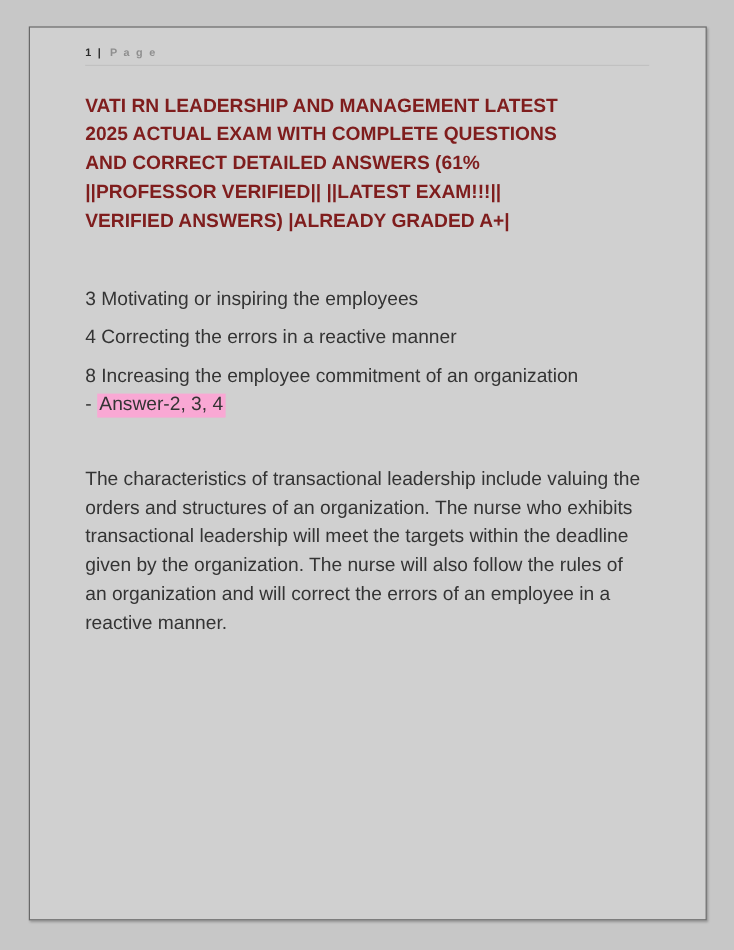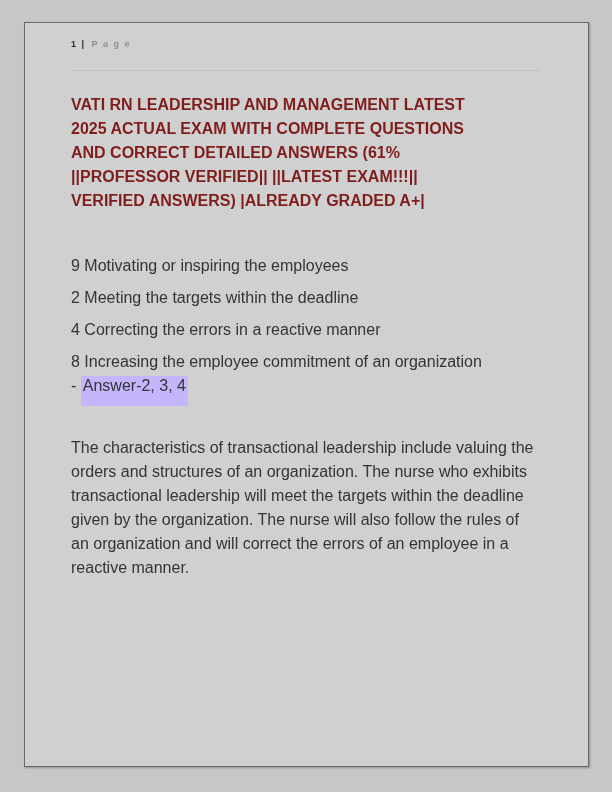--- a/index.html
+++ b/index.html
@@ -26,21 +26,21 @@
     box-sizing: border-box;
     padding: 15px 47px 0 46px;
   }
   .page-header {
     font-size: 9px;
     font-weight: bold;
     letter-spacing: 1.5px;
     line-height: 12px;
     color: #2a2a2a;
     border-bottom: 1px solid #c1c1c1;
-    padding-bottom: 20px;
+    padding-bottom: 4px;
   }
   .page-header .ph-label {
     color: #8f8f8f;
     margin-left: 2px;
   }
   .doc-title {
     margin-top: 22px;
     text-align: left;
     color: #7f1d1d;
     font-weight: bold;
@@ -62,22 +62,22 @@
   .options {
     margin-top: 41px;
   }
   .option {
     margin: 0 0 8px 0;
   }
   .option-first-line {
     white-space: nowrap;
   }
   .highlight {
-    background: #c4b5fd;
-    padding: 1px 2px 12px 2px;
+    background: #f9a8d4;
+    padding: 1px 2px 2px 2px;
   }
   .explanation {
     margin: 38px 0 0 0;
     max-width: 470px;
   }
 </style>
 </head>
 <body>
 
 <div class="page">
@@ -91,21 +91,20 @@
   <div class="doc-title">
     <div class="title-line">VATI RN LEADERSHIP AND MANAGEMENT LATEST</div>
     <div class="title-line">2025 ACTUAL EXAM WITH COMPLETE QUESTIONS</div>
     <div class="title-line">AND CORRECT DETAILED ANSWERS (61%</div>
     <div class="title-line">||PROFESSOR VERIFIED|| ||LATEST EXAM!!!||</div>
     <div class="title-line">VERIFIED ANSWERS) |ALREADY GRADED A+|</div>
   </div>
 
 
   <div class="options body-text">
-    <p class="option">9 Motivating or inspiring the employees</p>
-    <p class="option">2 Meeting the targets within the deadline</p>
+    <p class="option">3 Motivating or inspiring the employees</p>
     <p class="option">4 Correcting the errors in a reactive manner</p>
     <p class="option"><span class="option-first-line">8 Increasing the employee commitment of an organization</span><br><span>- </span><span class="highlight">Answer-2, 3, 4</span></p>
   </div>
 
   <p class="body-text explanation">The characteristics of transactional leadership include valuing the orders and structures of an organization. The nurse who exhibits transactional leadership will meet the targets within the deadline given by the organization. The nurse will also follow the rules of an organization and will correct the errors of an employee in a reactive manner.</p>
 
 </div>
 
 </body></html>

